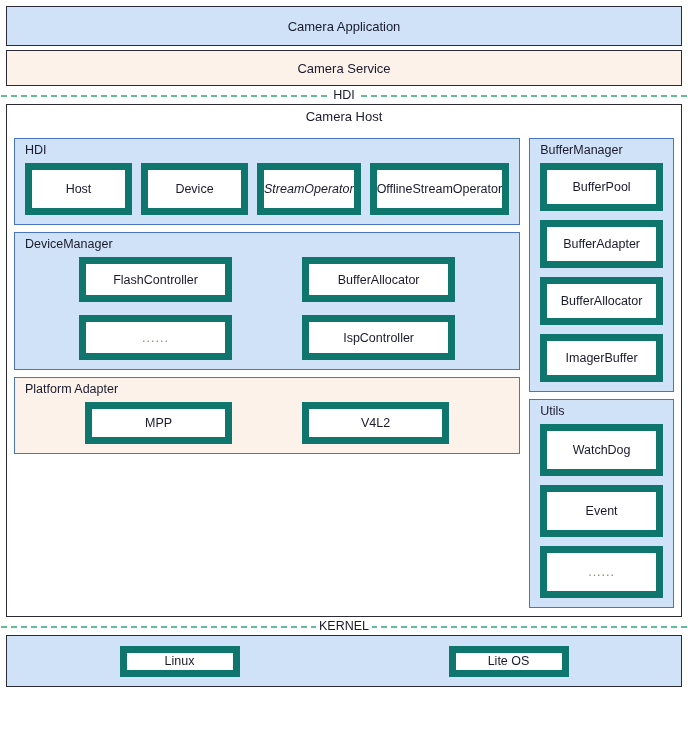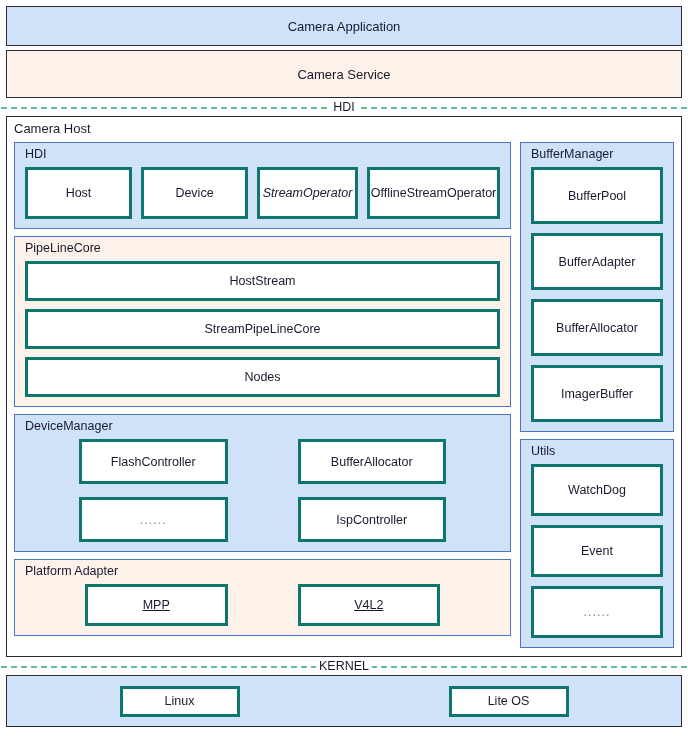--- a/index.html
+++ b/index.html
@@ -33,21 +33,21 @@
   }
   .band-blue  { background: #cfe2f7; }
   .band-cream { background: #fdf2e9; }
 
   
   .camera-app {
     height: 40px;
     margin-bottom: 4px;
   }
   .camera-service {
-    height: 48px;
+    height: 36px;
   }
 
   
   .divider {
     position: relative;
     height: 18px;
     display: flex;
     align-items: center;
     justify-content: center;
   }
@@ -70,22 +70,23 @@
   }
 
   
   .host-box {
     box-sizing: border-box;
     border: 1px solid #2b2b38;
     background: #ffffff;
     padding: 0 7px 8px 7px;
   }
   .host-title {
+    text-align: center;
     font-size: 13px;
-    padding: 4px 0 6px 0;
+    padding: 4px 0 14px 0;
   }
   .host-cols {
     display: flex;
     gap: 9px;
     align-items: stretch;
   }
   .col-left  { flex: 0 0 497px; display: flex; flex-direction: column; gap: 7px; }
   .col-right { flex: 1 1 auto;  display: flex; flex-direction: column; gap: 7px; }
 
   
@@ -100,21 +101,21 @@
   .group-title {
     font-size: 12.5px;
     line-height: 17px;
     margin-bottom: 4px;
     color: #1a1a2e;
   }
 
   
   .node {
     box-sizing: border-box;
-    border: 3px solid #0f766e;
+    border: 7px solid #0f766e;
     background: #ffffff;
     display: flex;
     align-items: center;
     justify-content: center;
     font-size: 12.5px;
     color: #1a1a2e;
     text-align: center;
   }
   .node.dots {
     color: #8a8a6a;
@@ -138,27 +139,26 @@
     gap: 13px 70px;
     padding: 0 54px 0 54px;
   }
   .dm-grid .node { height: 45px; }
 
   .pa-grid {
     display: grid;
     grid-template-columns: 1fr 1fr;
     gap: 0 70px;
     padding: 0 60px 0 60px;
-    text-decoration: underline;
   }
   .pa-grid .node { height: 42px; }
 
   .stack { display: flex; flex-direction: column; gap: 9px; }
   .stack .node { height: 48px; }
-  .bm-stack .node { height: 57px; text-align: center; }
+  .bm-stack .node { height: 48px; text-align: center; }
   .utils-stack .node { height: 52px; }
 
   
   .kernel-box {
     box-sizing: border-box;
     border: 1px solid #2b2b38;
     background: #cfe2f7;
     height: 52px;
     display: grid;
     grid-template-columns: 1fr 1fr;
@@ -194,28 +194,20 @@
         <div class="group group-blue">
           <div class="group-title">HDI</div>
           <div class="hdi-row">
             <div class="node">Host</div>
             <div class="node">Device</div>
             <div class="node">StreamOperator</div>
             <div class="node">OfflineStreamOperator</div>
           </div>
         </div>
 
-        <div class="group group-cream">
-          <div class="group-title">PipeLineCore</div>
-          <div class="pipe-list">
-            <div class="node">HostStream</div>
-            <div class="node">StreamPipeLineCore</div>
-            <div class="node">Nodes</div>
-          </div>
-        </div>
 
         <div class="group group-blue">
           <div class="group-title">DeviceManager</div>
           <div class="dm-grid">
             <div class="node">FlashController</div>
             <div class="node">BufferAllocator</div>
             <div class="node dots">......</div>
             <div class="node">IspController</div>
           </div>
         </div>

